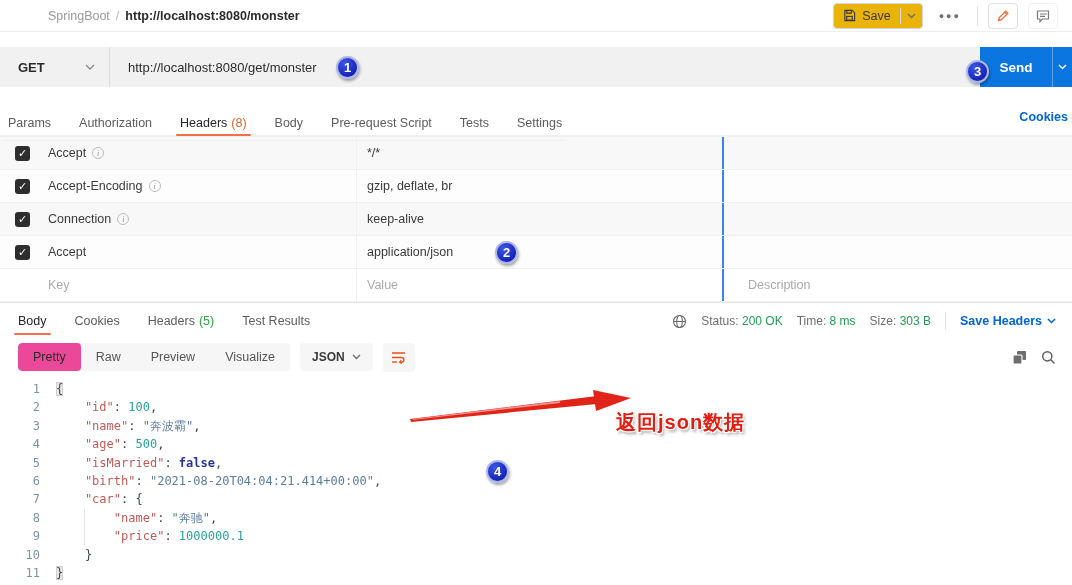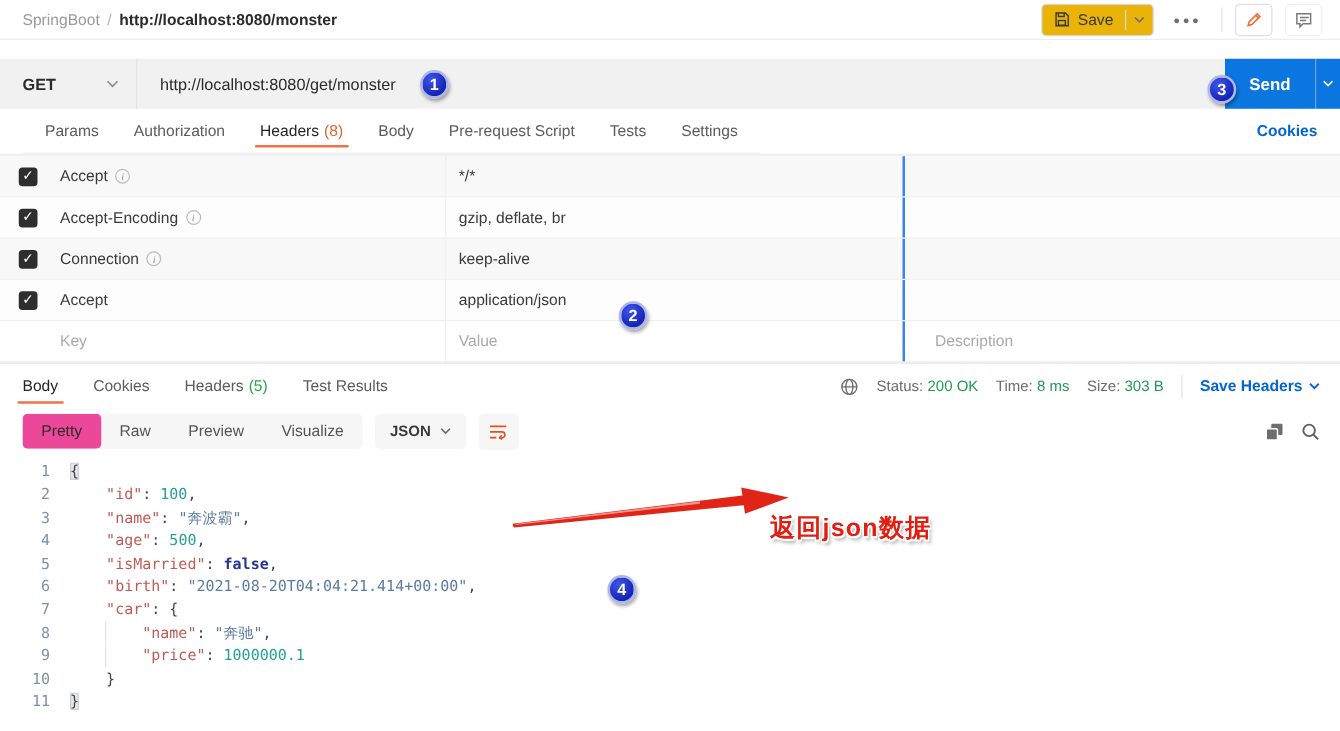--- a/index.html
+++ b/index.html
@@ -3,21 +3,21 @@
 <meta charset="utf-8">
 <style>
   * { margin:0; padding:0; box-sizing:border-box; }
   html,body { width:1072px; height:585px; overflow:hidden; background:#fff;
     font-family:"Liberation Sans","DejaVu Sans",sans-serif; color:#2b2b2b; }
   .app { position:relative; width:1072px; height:585px; background:#fff; }
 
   
   .topbar { height:32px; display:flex; align-items:center; justify-content:space-between;
     padding:0 14px 0 18px; border-bottom:1px solid #ededed; }
-  .breadcrumb { font-size:12.5px; display:flex; gap:6px; align-items:center; }
+  .breadcrumb { font-size:12.5px; display:flex; gap:6px; align-items:center;margin-left:30px; }
   .bc-collection { color:#9a9a9a; }
   .bc-sep { color:#b5b5b5; }
   .bc-title { color:#2b2b2b; font-weight:700; }
   .topbar-actions { display:flex; align-items:center; gap:10px; }
   .save-btn { display:flex; align-items:center; gap:6px; border:1px solid #d8d8d8;
     background:#eab308; border-radius:4px; padding:4px 6px 4px 9px; font-size:12.5px;
     color:#3a3a3a; cursor:pointer; }
   .save-btn .sb-div { width:1px; height:16px; background:#d8d8d8; margin-left:3px; }
   .more-btn { color:#6f6f6f; font-size:9px; letter-spacing:2px; padding:4px 6px; cursor:pointer; }
   .vdiv { width:1px; height:20px; background:#e3e3e3; }
@@ -32,22 +32,22 @@
     font-size:13px; font-weight:700; color:#2b2b2b; cursor:pointer; }
   .url-input { flex:1; background:#f1f1f1; display:flex; align-items:center;
     padding-left:18px; font-size:13px; color:#2b2b2b; cursor:text; }
   .send-split { display:flex; }
   .send { width:72px; background:#0b76e0; color:#fff; border:none; font-size:13.5px;
     font-weight:700; cursor:pointer; font-family:inherit; }
   .send-caret { width:20px; background:#0b76e0; border-left:1px solid rgba(255,255,255,.35);
     display:flex; align-items:center; justify-content:center; cursor:pointer; }
 
   
-  .req-tabs { height:37px; display:flex; align-items:center; padding:0 18px;
-    border-bottom:1px solid #f0f0f0; justify-content:space-between; }
+  .req-tabs { height:37px; display:flex; align-items:center; padding:0 4px;
+    border-bottom:1px solid #f0f0f0; justify-content:space-between;margin-top:12px; }
   .tabs-list { display:flex; gap:28px; height:100%; align-items:center; }
   .tab { font-size:12.5px; color:#5c5c5c; cursor:pointer; height:100%;
     display:flex; align-items:center; position:relative; white-space:nowrap; gap:4px; }
   .tab.active { color:#262626; }
   .tab.active::after { content:""; position:absolute; left:-4px; right:-4px; bottom:4px;
     height:2px; background:#f07147; border-radius:1px; }
   .req-tabs .count { color:#d4682f; }
   .resp-tabs .count { color:#29a548; }
   .cookies-link { font-size:12.5px; font-weight:700; color:#0265d2; cursor:pointer; }
 

